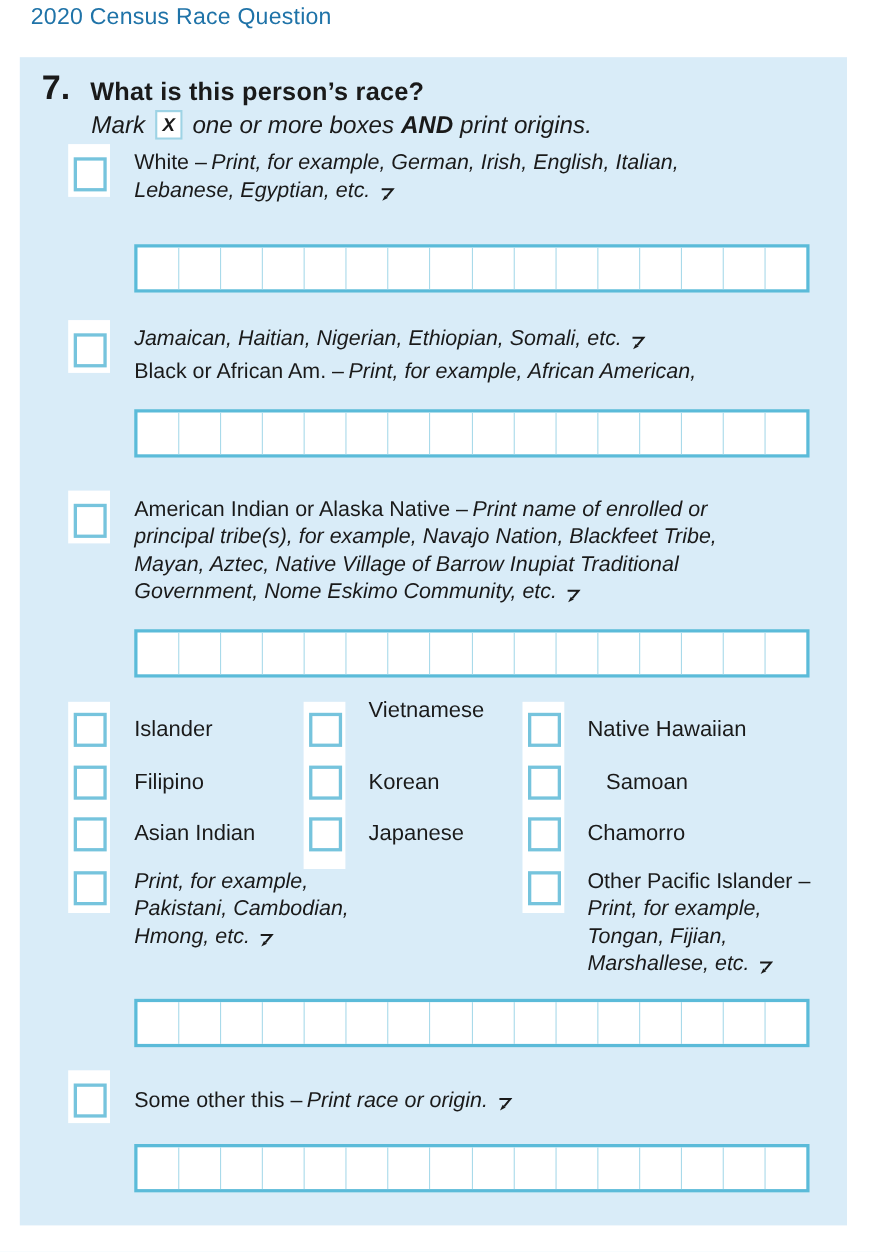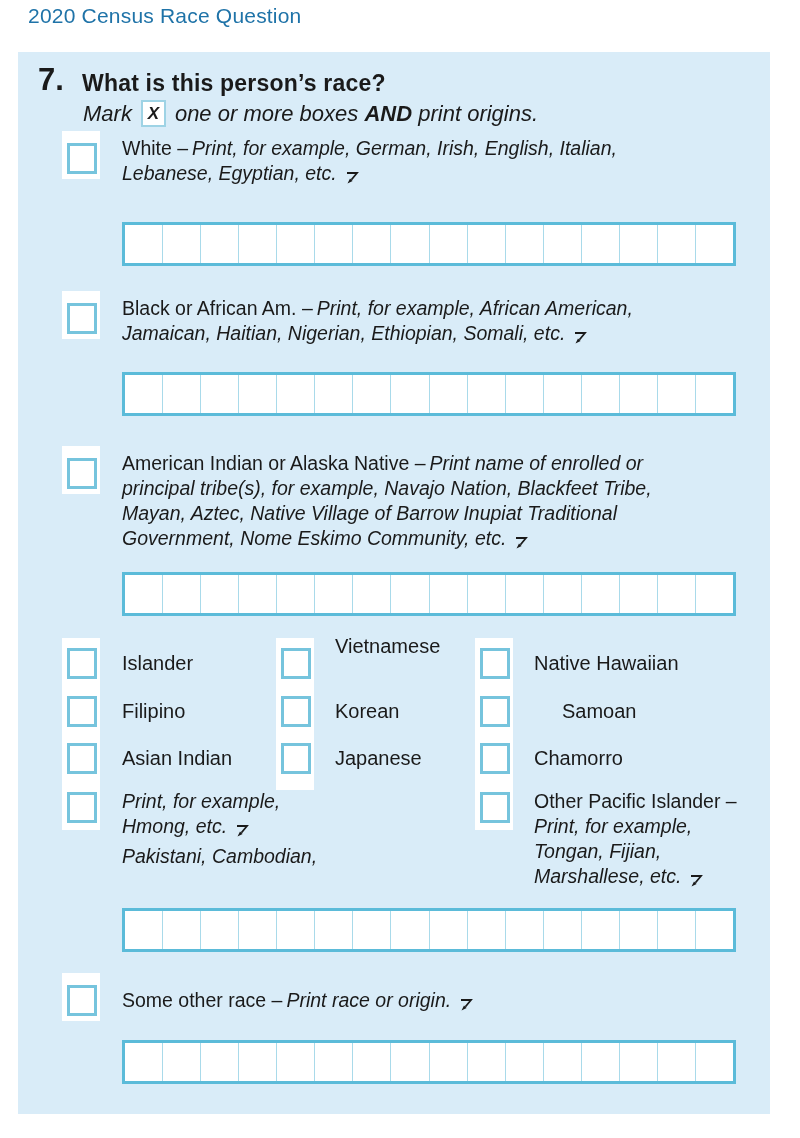--- a/index.html
+++ b/index.html
@@ -82,25 +82,25 @@
       <div class="cell"></div>
       <div class="cell"></div>
       <div class="cell"></div>
       <div class="cell"></div>
       <div class="cell"></div>
     </div>
 
   <div class="backing" style="left:44px;top:239px;height:48px;"></div>
   <div class="checkbox" style="left:49px;top:251px;"></div>
   <div class="opt-text" style="left:104px;top:244px;">
+    <div><span class="it">Jamaican, Haitian, Nigerian, Ethiopian, Somali, etc.</span><span class="arrow"><svg width="15" height="14" viewBox="0 0 15 14">
+            <path d="M3 2 L13 2 L7.4 8.8" fill="none" stroke="#1a1a1a" stroke-width="1.8"></path>
+            <path d="M3.5 12.5 L8.6 9.9 L6 7.4 Z" fill="#1a1a1a"></path>
+          </svg></span></div>
     <div><span class="opt-name">Black or African Am. –</span><span class="it">Print, for example, African American,</span></div>
-    <div><span class="it">Jamaican, Haitian, Nigerian, Ethiopian, Somali, etc.</span><span class="arrow"><svg width="15" height="14" viewBox="0 0 15 14">
-            <path d="M3 2 L13 2 L7.4 8.8" fill="none" stroke="#1a1a1a" stroke-width="1.8"></path>
-            <path d="M3.5 12.5 L8.6 9.9 L6 7.4 Z" fill="#1a1a1a"></path>
-          </svg></span></div>
   </div>
   <div class="char-input" style="left:104px;top:320px;">
       <div class="cell"></div>
       <div class="cell"></div>
       <div class="cell"></div>
       <div class="cell"></div>
       <div class="cell"></div>
       <div class="cell"></div>
       <div class="cell"></div>
       <div class="cell"></div>
@@ -158,32 +158,32 @@
   <div class="checkbox" style="left:263px;top:596px;"></div>
   <div class="grid-label" style="left:317px;top:583px;">Vietnamese</div>
   <div class="checkbox" style="left:263px;top:644px;"></div>
   <div class="grid-label" style="left:317px;top:648px;">Korean</div>
   <div class="checkbox" style="left:263px;top:691px;"></div>
   <div class="grid-label" style="left:317px;top:695px;">Japanese</div>
 
   <div class="checkbox" style="left:462px;top:596px;"></div>
   <div class="grid-label" style="left:516px;top:600px;">Native Hawaiian</div>
   <div class="checkbox" style="left:462px;top:644px;"></div>
-  <div class="grid-label" style="left:544px;top:648px;">Samoan</div>
+  <div class="grid-label" style="left:533px;top:648px;">Samoan</div>
   <div class="checkbox" style="left:462px;top:691px;"></div>
   <div class="grid-label" style="left:516px;top:695px;">Chamorro</div>
 
   <div class="checkbox" style="left:49px;top:740px;"></div>
   <div class="opt-text" style="left:104px;top:737px;">
     <div><span class="it">Print, for example,</span></div>
+    <div><span class="it">Pakistani, Cambodian,</span></div>
     <div><span class="it">Hmong, etc.</span><span class="arrow"><svg width="15" height="14" viewBox="0 0 15 14">
             <path d="M3 2 L13 2 L7.4 8.8" fill="none" stroke="#1a1a1a" stroke-width="1.8"></path>
             <path d="M3.5 12.5 L8.6 9.9 L6 7.4 Z" fill="#1a1a1a"></path>
           </svg></span></div>
-    <div><span class="it">Pakistani, Cambodian,</span></div>
   </div>
 
   <div class="checkbox" style="left:462px;top:740px;"></div>
   <div class="opt-text" style="left:516px;top:737px;">
     <div><span class="opt-name">Other Pacific Islander –</span></div>
     <div><span class="it">Print, for example,</span></div>
     <div><span class="it">Tongan, Fijian,</span></div>
     <div><span class="it">Marshallese, etc.</span><span class="arrow"><svg width="15" height="14" viewBox="0 0 15 14">
             <path d="M3 2 L13 2 L7.4 8.8" fill="none" stroke="#1a1a1a" stroke-width="1.8"></path>
             <path d="M3.5 12.5 L8.6 9.9 L6 7.4 Z" fill="#1a1a1a"></path>
@@ -205,21 +205,21 @@
       <div class="cell"></div>
       <div class="cell"></div>
       <div class="cell"></div>
       <div class="cell"></div>
       <div class="cell"></div>
     </div>
 
   <div class="backing" style="left:44px;top:921px;height:48px;"></div>
   <div class="checkbox" style="left:49px;top:933px;"></div>
   <div class="opt-text" style="left:104px;top:936px;">
-    <div><span class="opt-name">Some other race –</span><span class="it">Print race or origin.</span><span class="arrow"><svg width="15" height="14" viewBox="0 0 15 14">
+    <div><span class="opt-name">Some other this –</span><span class="it">Print race or origin.</span><span class="arrow"><svg width="15" height="14" viewBox="0 0 15 14">
             <path d="M3 2 L13 2 L7.4 8.8" fill="none" stroke="#1a1a1a" stroke-width="1.8"></path>
             <path d="M3.5 12.5 L8.6 9.9 L6 7.4 Z" fill="#1a1a1a"></path>
           </svg></span></div>
   </div>
   <div class="char-input" style="left:104px;top:988px;">
       <div class="cell"></div>
       <div class="cell"></div>
       <div class="cell"></div>
       <div class="cell"></div>
       <div class="cell"></div>

